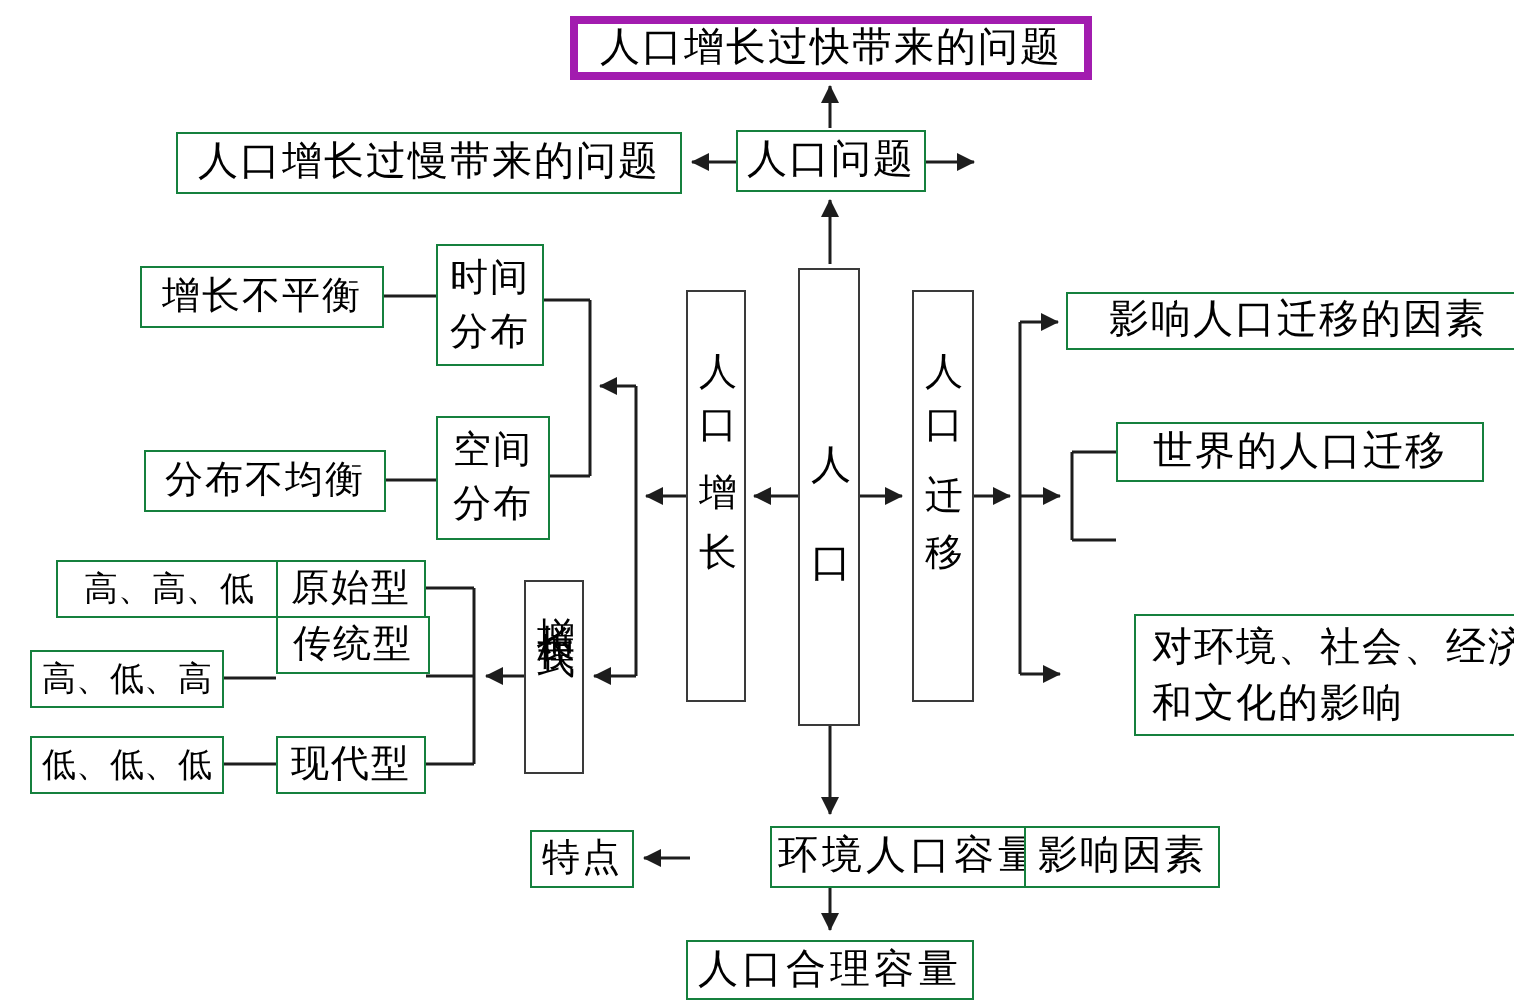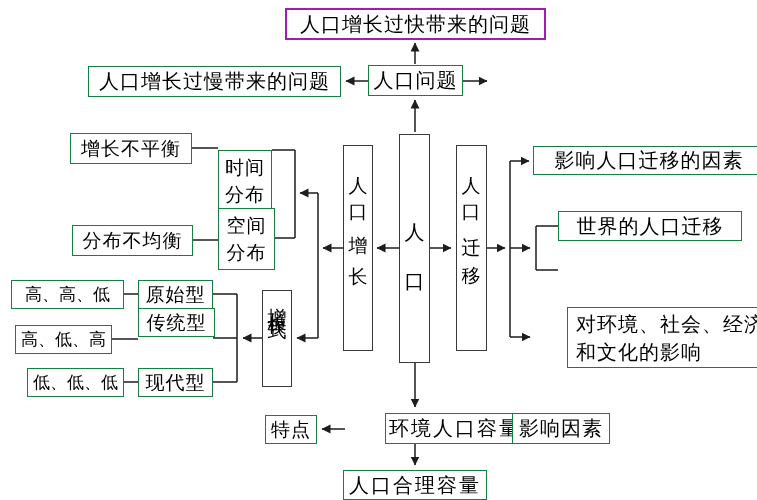--- a/index.html
+++ b/index.html
@@ -6,21 +6,21 @@
   #stage{
     position:relative;width:757px;height:500px;background:#ffffff;
     font-family:"Liberation Serif","DejaVu Serif",serif;color:#000;overflow:hidden;
   }
   .node{
     position:absolute;border:1px solid #15803d;background:#fff;
     display:flex;align-items:center;justify-content:center;
     box-sizing:border-box;font-size:19px;line-height:1.25;
     white-space:pre-line;text-align:center;letter-spacing:1px;
   }
-  .bold-border{border:2px solid #a21caf;}
+  .bold-border{border:4px solid #a21caf;}
   .small{font-size:17px;}
   .big{font-size:20px;}
   .vnode{
     position:absolute;border:1px solid #3a3a3a;background:#fff;
     box-sizing:border-box;font-size:19px;color:#000;
     writing-mode:vertical-rl;text-orientation:upright;
     display:block;white-space:nowrap;
   }
   .left-align{justify-content:flex-start;text-align:left;padding-left:8px;margin-left:32px;}
   svg#wires{position:absolute;left:0;top:0;}
@@ -78,35 +78,35 @@
     <line x1="345" y1="429" x2="322" y2="429" marker-end="url(#arr)"></line>
     <line x1="485" y1="429" x2="507" y2="429" marker-end="url(#arr)"></line>
     <line x1="415" y1="444" x2="415" y2="465" marker-end="url(#arr)"></line>
   </svg>
 
   <div class="node bold-border big" style="left:285px;top:8px;width:261px;height:32px;">人口增长过快带来的问题</div>
   <div class="node big" style="left:88px;top:66px;width:253px;height:31px;">人口增长过慢带来的问题</div>
   <div class="node big" style="left:368px;top:65px;width:95px;height:31px;">人口问题</div>
 
   <div class="node" style="left:70px;top:133px;width:122px;height:31px;">增长不平衡</div>
-  <div class="node" style="left:218px;top:122px;width:54px;height:61px;line-height:27px;margin-top:28px;">时间
+  <div class="node" style="left:218px;top:122px;width:54px;height:61px;line-height:27px;">时间
 分布</div>
   <div class="node" style="left:72px;top:225px;width:121px;height:31px;">分布不均衡</div>
   <div class="node" style="left:218px;top:208px;width:57px;height:62px;line-height:27px;">空间
 分布</div>
 
   <div class="vnode" style="left:343px;top:145px;width:30px;height:206px;line-height:28px;letter-spacing:30px;padding-top:15px;">人口增长</div>
   <div class="vnode" style="left:399px;top:134px;width:31px;height:229px;font-size:20px;line-height:29px;letter-spacing:52px;padding-top:72px;">人口</div>
   <div class="vnode" style="left:456px;top:145px;width:31px;height:206px;line-height:29px;letter-spacing:30px;padding-top:15px;">人口迁移</div>
 
-  <div class="node small" style="left:11px;top:280px;width:113px;height:29px;letter-spacing:0;">高、高、低</div>
+  <div class="node small" style="left:28px;top:280px;width:113px;height:29px;letter-spacing:0;">高、高、低</div>
   <div class="node" style="left:138px;top:280px;width:75px;height:29px;">原始型</div>
   <div class="node small" style="left:15px;top:325px;width:97px;height:29px;letter-spacing:0;">高、低、高</div>
   <div class="node" style="left:138px;top:308px;width:77px;height:29px;">传统型</div>
-  <div class="node small" style="left:15px;top:368px;width:97px;height:29px;letter-spacing:0;margin-left:12px;">低、低、低</div>
+  <div class="node small" style="left:15px;top:368px;width:97px;height:29px;letter-spacing:0;">低、低、低</div>
   <div class="node" style="left:138px;top:368px;width:75px;height:29px;">现代型</div>
   <div class="vnode" style="left:262px;top:290px;width:30px;height:97px;line-height:28px;letter-spacing:4px;padding-top:2px;">增长模式</div>
 
   <div class="node big" style="left:533px;top:146px;width:232px;height:29px;">影响人口迁移的因素</div>
   <div class="node big" style="left:558px;top:211px;width:184px;height:30px;">世界的人口迁移</div>
   <div class="node big left-align" style="left:535px;top:307px;width:207px;height:61px;line-height:28px;">对环境、社会、经济
 和文化的影响</div>
 
   <div class="node" style="left:265px;top:415px;width:52px;height:29px;">特点</div>
   <div class="node big" style="left:345px;top:413px;width:140px;height:31px;letter-spacing:2px;margin-left:40px;">环境人口容量</div>

